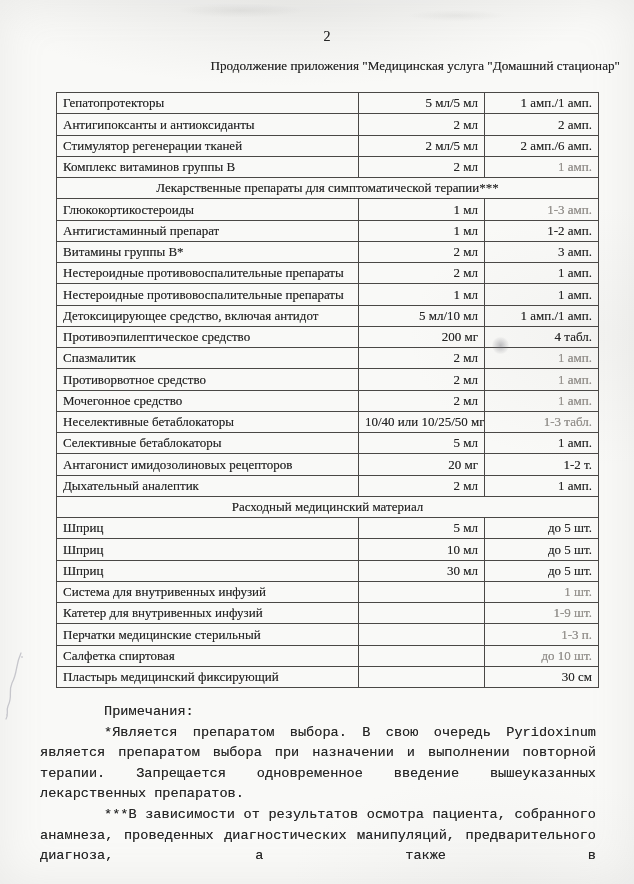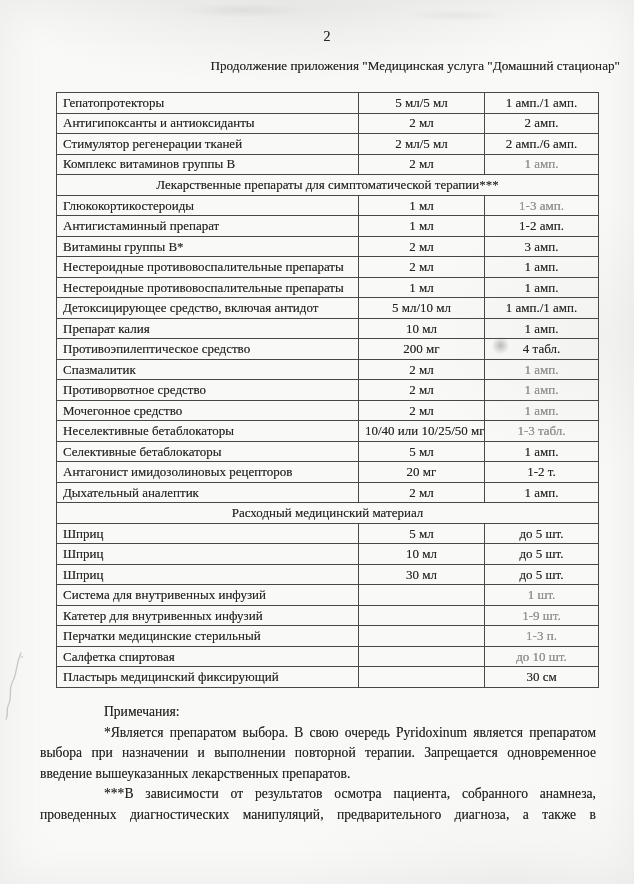--- a/index.html
+++ b/index.html
@@ -33,29 +33,29 @@
     width:542px;height:596px;
     border-collapse:collapse;table-layout:fixed;
   }
   .supply-table td{
     border:1px solid #4a4846;
     font-size:13px;line-height:1.05;
     padding:0 6px;white-space:nowrap;overflow:hidden;
     text-shadow:0 0 .6px rgba(35,35,35,.5);
   }
   .name-cell{ text-align:left; }
-  .dose-cell,.qty-cell{ text-align:center;padding:0 2px; }
+  .dose-cell,.qty-cell{ text-align:right;padding:0 2px; }
   .section-cell{ text-align:center;font-size:13.4px; }
   .muted{ color:#98948f; text-shadow:none; }
 
   .notes{
     position:absolute;left:40px;top:702px;width:556px;
     font-size:13.6px;line-height:20.6px;text-align:justify;
   }
-  .notes p{ margin:0;text-indent:64px; }
+  .notes p{ margin:0;text-indent:64px;font-family:Liberation Mono, monospace; }
   .notes p.justify-last{ text-align-last:justify; }
 
   .margin-squiggle{ position:absolute;left:2px;top:648px;opacity:.75; }
   .smudge{
     position:absolute;left:492px;top:336px;width:17px;height:19px;
     background:radial-gradient(circle at 50% 50%, rgba(108,108,116,.42), rgba(108,108,116,0) 70%);
     filter:blur(.5px);border-radius:50%;
   }
   .edge-noise{
     position:absolute;left:0;top:0;width:634px;height:26px;
@@ -129,25 +129,20 @@
           <td class="name-cell">Нестероидные противовоспалительные препараты</td>
           <td class="dose-cell">1 мл</td>
           <td class="qty-cell">1 амп.</td>
         </tr>
         <tr>
           <td class="name-cell">Детоксицирующее средство, включая антидот</td>
           <td class="dose-cell">5 мл/10 мл</td>
           <td class="qty-cell">1 амп./1 амп.</td>
         </tr>
         <tr>
-          <td class="name-cell">Препарат калия</td>
-          <td class="dose-cell">10 мл</td>
-          <td class="qty-cell">1 амп.</td>
-        </tr>
-        <tr>
           <td class="name-cell">Противоэпилептическое средство</td>
           <td class="dose-cell">200 мг</td>
           <td class="qty-cell">4 табл.</td>
         </tr>
         <tr>
           <td class="name-cell">Спазмалитик</td>
           <td class="dose-cell">2 мл</td>
           <td class="qty-cell muted">1 амп.</td>
         </tr>
         <tr>

